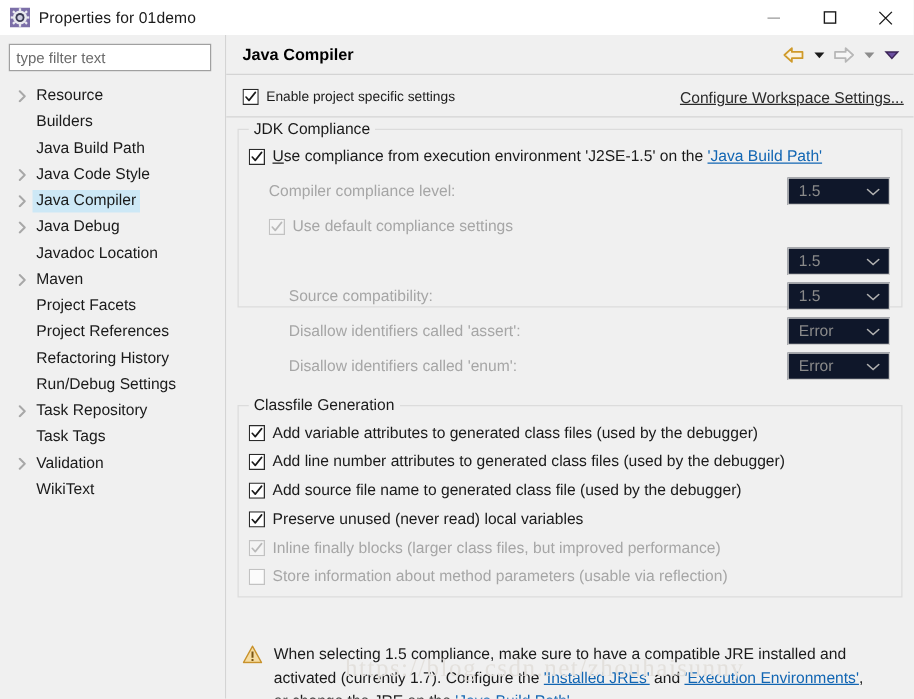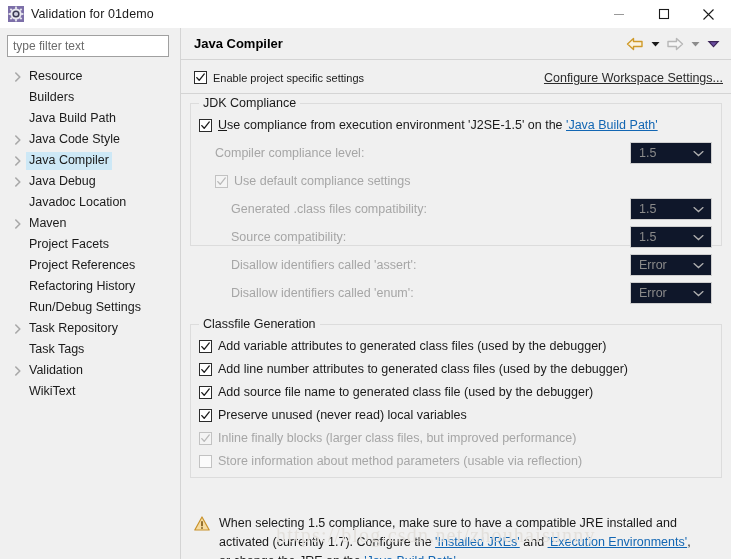--- a/index.html
+++ b/index.html
@@ -280,21 +280,21 @@
           <rect x="7.1" y="13.1" width="1.8" height="2.3"></rect>
           <rect x="0.6" y="7.1" width="2.3" height="1.8"></rect>
           <rect x="13.1" y="7.1" width="2.3" height="1.8"></rect>
           <rect x="2.2" y="2.6" width="1.8" height="2.1" transform="rotate(-45 3.1 3.6)"></rect>
           <rect x="12.0" y="11.3" width="1.8" height="2.1" transform="rotate(-45 12.9 12.4)"></rect>
           <rect x="12.0" y="2.6" width="1.8" height="2.1" transform="rotate(45 12.9 3.6)"></rect>
           <rect x="2.2" y="11.3" width="1.8" height="2.1" transform="rotate(45 3.1 12.4)"></rect>
         </g>
       </svg>
     </div>
-    <div id="title-text">Validation for 01demo</div>
+    <div id="title-text">Properties for 01demo</div>
 
     <div id="win-controls">
       <div class="wbtn">
         <svg width="12" height="12" viewBox="0 0 12 12">
             <rect x="1" y="6" width="10" height="1" fill="#999999"></rect>
           </svg>
       </div>
       <div class="wbtn">
         <svg width="12" height="12" viewBox="0 0 12 12">
             <rect x="1.5" y="1.5" width="9" height="9" fill="none" stroke="#1a1a1a" stroke-width="1.1"></rect>
@@ -485,23 +485,20 @@
       <div class="row indent1" style="top:66px;">
         <span class="cb">
           <svg width="13" height="13" viewBox="0 0 13 13">
             <rect x="0.5" y="0.5" width="12" height="12" fill="#f4f4f4" stroke="#c2c2c2" stroke-width="1"></rect>
             <path d="M2.8 6.6 L5.2 9.3 L10.3 2.9" fill="none" stroke="#b9b9b9" stroke-width="1.3" stroke-linecap="round" stroke-linejoin="round"></path>
           </svg>
         </span>
         <span class="cb-label disabled">Use default compliance settings</span>
       </div>
 
-      <div class="row" style="top:94px; left:40px;">
-        <span class="row-label disabled">Generated .class files compatibility:</span>
-      </div>
       <div class="combo" style="top:94px;">
         <span class="combo-val">1.5</span>
         <span class="combo-arrow">
           <svg width="11" height="7" viewBox="0 0 11 7">
               <path d="M1 1.6 L5.5 5.6 L10 1.6" fill="none" stroke="#b0b0b0" stroke-width="1.3" stroke-linecap="round"></path>
             </svg>
         </span>
       </div>
 
       <div class="row" style="top:122px; left:40px;">

